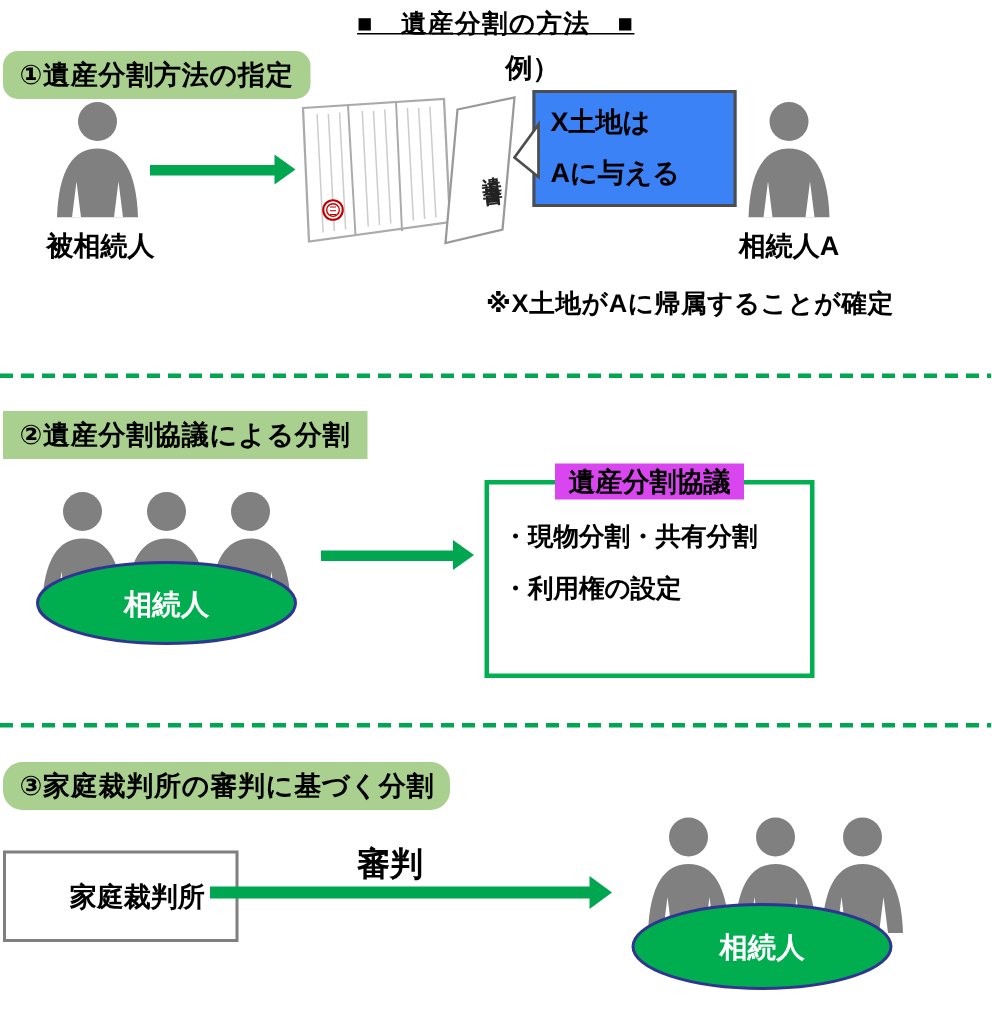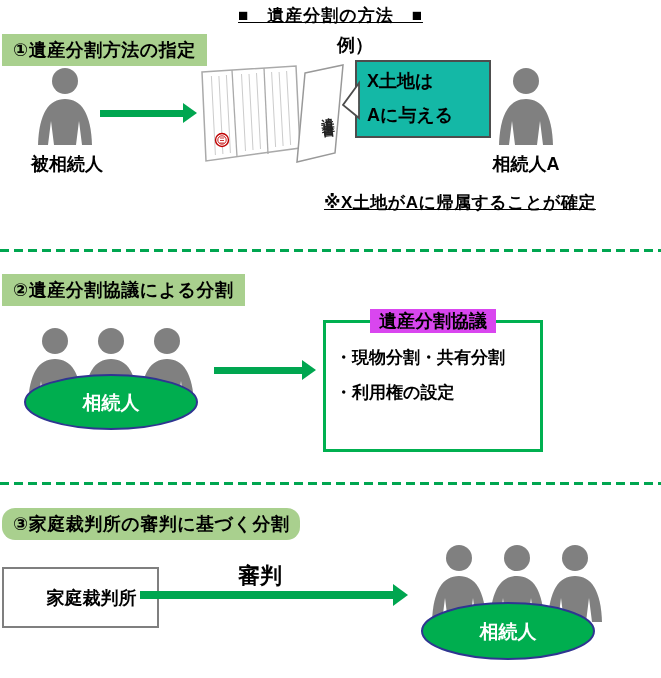--- a/index.html
+++ b/index.html
@@ -27,21 +27,21 @@
     background:repeating-linear-gradient(90deg,var(--green) 0 9px,transparent 9px 14px);}
   
   .garrow{position:absolute;height:20px;}
   .garrow .shaft{position:absolute;left:0;right:12px;top:6.5px;height:7px;background:var(--green);}
   .garrow .head{position:absolute;right:0;top:0;width:0;height:0;
     border-top:10px solid transparent;border-bottom:10px solid transparent;border-left:14px solid var(--green);}
   .garrow.big{height:22px;}
   .garrow.big .shaft{top:7px;height:8px;right:13px;}
   .garrow.big .head{border-top:11px solid transparent;border-bottom:11px solid transparent;border-left:15px solid var(--green);}
   
-  .bubble{position:absolute;left:355px;top:60px;width:122px;height:72px;background:#14b8a6;
+  .bubble{position:absolute;left:355px;top:60px;width:122px;height:72px;background:#3b82f6;
     border:2px solid var(--bubble-border);padding:2px 0 0 10px;font-size:18px;line-height:34px;white-space:nowrap;}
   .bubble .tail{position:absolute;left:-15px;top:18px;}
   
   .cbox{position:absolute;left:323px;top:320px;width:214px;height:126px;border:3px solid var(--green-box);background:#fff;}
   .cbox .legend{position:absolute;top:-14px;left:50%;transform:translateX(-50%);background:#d946ef;
     padding:0 9px;font-size:18px;white-space:nowrap;}
   .cbox .items{padding:17px 0 0 9px;font-size:17px;line-height:35px;white-space:nowrap;}
   
   .court{position:absolute;left:2px;top:567px;width:131px;height:57px;border:2px solid var(--border-gray);
     display:flex;align-items:center;justify-content:center;font-size:18px;background:#fff;padding-left:22px;}
@@ -64,21 +64,21 @@
         <circle cx="32" cy="14" r="13"></circle>
         <path d="M5,78 C6,46 16,32 32,32 C48,32 58,46 59,78 Z"></path>
         <polygon points="15,78 18,54 21,78" fill="#fff"></polygon>
         <polygon points="43,78 46,54 49,78" fill="#fff"></polygon>
       </g>
     </defs>
   </svg>
 
   <div class="title">■　遺産分割の方法　■</div>
 
-  <div class="sec-header" style="left:2px;top:34px;">①遺産分割方法の指定</div>
+  <div class="sec-header" style="left:2px;top:34px;border-radius:10px;">①遺産分割方法の指定</div>
   <div class="example" style="left:337px;top:33px;">例）</div>
 
   <svg style="left:33px;top:67px;" width="64" height="78" viewBox="0 0 64 78">
     <use href="#person" class="pfill"></use>
   </svg>
   <div class="plabel" style="left:22px;top:152px;width:90px;">被相続人</div>
 
   <div class="garrow" style="left:100px;top:103px;width:97px;">
     <i class="shaft"></i>
       <i class="head"></i>
@@ -114,21 +114,21 @@
     <svg class="tail" width="18" height="42" viewBox="0 0 18 42">
       <polygon points="17,3 1,25 17,38" fill="#fff" stroke="var(--bubble-border)" stroke-width="1.8"></polygon>
     </svg>
   </div>
 
   <svg style="left:494px;top:67px;" width="64" height="78" viewBox="0 0 64 78">
     <use href="#person" class="pfill"></use>
   </svg>
   <div class="plabel" style="left:462px;top:152px;width:128px;">相続人A</div>
 
-  <div class="note" style="left:324px;top:191px;text-decoration:underline;">※X土地がAに帰属することが確定</div>
+  <div class="note" style="left:324px;top:191px;">※X土地がAに帰属することが確定</div>
 
   <div class="divider" style="top:249px;"></div>
 
   <div class="sec-header" style="left:2px;top:274px;">②遺産分割協議による分割</div>
 
   <svg style="left:22px;top:325px;" width="200" height="108" viewBox="0 0 200 108">
     <use href="#person" x="1" y="2" class="pfill"></use>
     <use href="#person" x="57" y="2" class="pfill"></use>
     <use href="#person" x="113" y="2" class="pfill"></use>
     <ellipse cx="89" cy="77" rx="86" ry="27" fill="var(--ellipse-green)" stroke="var(--ellipse-border)" stroke-width="2"></ellipse>

